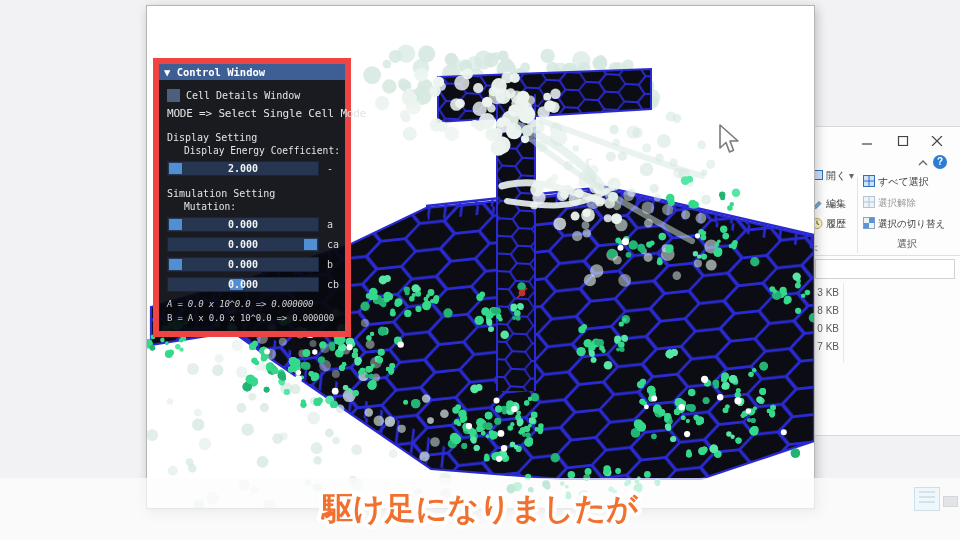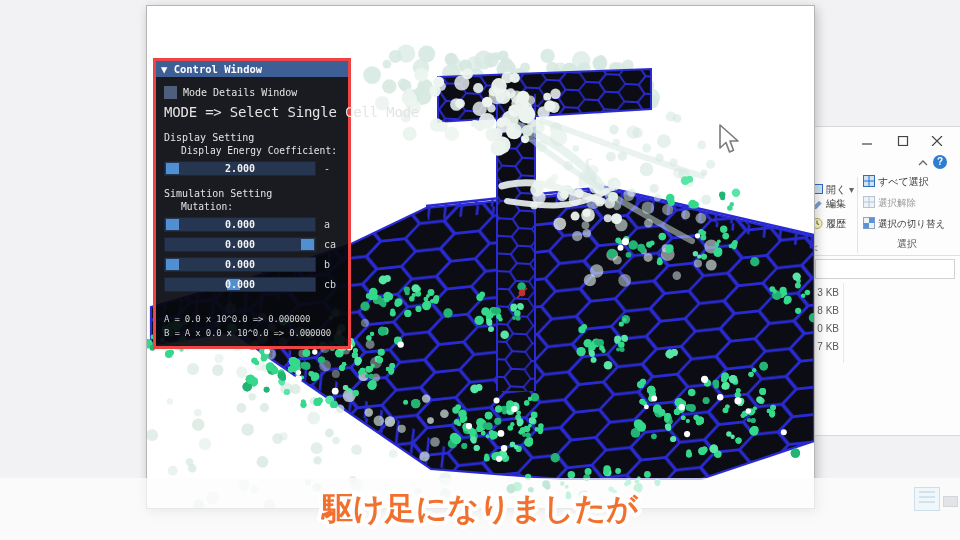--- a/index.html
+++ b/index.html
@@ -25,25 +25,25 @@
   #col-div{position:absolute;left:36px;top:156px;width:1px;height:80px;background:#e8e8e8;}
   #rb-scroll{position:absolute;left:5px;top:116px;color:#888;font-size:10px;}
 
   
   #game-window{position:absolute;left:146px;top:5px;width:667px;height:502px;background:#ffffff;
                border:1px solid #b5b5b5;box-shadow:2px 3px 10px rgba(0,0,0,.22);z-index:2;overflow:hidden;}
   #scene-svg{position:absolute;left:0;top:0;}
 
   
   #control-panel{position:absolute;left:6px;top:52px;width:198px;background:rgba(8,10,15,.93);
-                 font-family:"DejaVu Sans Mono",monospace;color:#e4e4e4;border:3px solid #ef4444;box-sizing:border-box;}
+                 font-family:"DejaVu Sans Mono",monospace;color:#e4e4e4;border:6px solid #ef4444;box-sizing:border-box;}
   #cw-title{height:16px;line-height:16px;padding-left:5px;font-size:10.5px;font-weight:bold;color:#fff;}
   #cw-body{padding:7px 8px 8px 8px;}
   .cw-row{margin-top:5px;font-size:10px;white-space:nowrap;}
-  .cw-mode{font-size:14px;letter-spacing:-.2px;}
+  .cw-mode{font-size:11px;letter-spacing:-.2px;}
   .cw-head{margin-top:12px;}
   .cw-ind{margin-left:17px;font-size:9.6px;}
   .cw-check{display:inline-block;width:13px;height:13px;background:#4e5f7d;vertical-align:-3px;margin-right:6px;}
   .cw-slider{position:relative;display:inline-block;width:152px;height:15px;background:#263550;
              border:1px solid #182440;box-sizing:border-box;vertical-align:middle;font-weight:bold;}
   .cw-slider .handle{position:absolute;top:1px;width:13px;height:11px;background:#4f8fd2;}
   .cw-slider .val{position:absolute;left:0;right:0;top:0;text-align:center;font-size:10px;line-height:14px;color:#f2f2f2;}
   .sl-label{margin-left:8px;font-size:10px;color:#d8d8d8;}
   .cw-formula{margin-top:4px;font-size:9px;letter-spacing:-.2px;color:#d2d2d2;white-space:nowrap;}
 
@@ -80,21 +80,21 @@
         <svg width="12" height="10">
           <path d="M1,0 L11,10 M11,0 L1,10" stroke="#444" stroke-width="1.2"></path>
         </svg>
       </span>
 
     <span id="ex-collapse"><svg width="12" height="10">
           <path d="M2,7 L6,3 L10,7" fill="none" stroke="#666" stroke-width="1.3"></path>
         </svg></span>
     <span id="ex-help">?</span>
 
-    <div class="rb-item" style="left:4px;top:56px;">
+    <div class="rb-item" style="left:4px;top:42px;">
       <span class="ic"><svg width="12" height="12">
             <rect x="0.5" y="1.5" width="11" height="9" fill="#cfe3f7" stroke="#2e6fc0"></rect>
           </svg></span><span>開く</span> <span style="color:#666;">▾</span>
     </div>
     <div class="rb-item" style="left:4px;top:70px;">
       <span class="ic"><svg width="12" height="12">
             <path d="M2,10.5 L8,4.5 L10,6.5 L4,12.5 Z" fill="#7da7d9" stroke="#4a6fa0" stroke-width="0.8"></path>
           </svg></span><span>編集</span>
     </div>
     <div class="rb-item" style="left:4px;top:90px;">
@@ -1264,21 +1264,21 @@
       <g id="marker">
         <circle cx="375" cy="287" r="3" fill="#c43030" stroke="#c43030"></circle>
         <line x1="370" y1="292" x2="380" y2="282" stroke-width="1.5" fill="#c43030" stroke="#c43030"></line>
       </g>
     </svg>
 
     <div id="control-panel">
       <div id="cw-title" style="background: rgb(61, 95, 150);"><span>▼</span> <span>Control Window</span></div>
       <div id="cw-body">
         <div class="cw-row" style="margin-top:2px;">
-          <span class="cw-check"></span><span>Mode Details Window</span>
+          <span class="cw-check"></span><span>Cell Details Window</span>
         </div>
         <div class="cw-row cw-mode">MODE =&gt; Select Single Cell Mode</div>
 
         <div class="cw-row cw-head">Display Setting</div>
         <div class="cw-row cw-ind" style="margin-top:2px;">Display Energy Coefficient:</div>
         <div class="cw-row">
           <span class="cw-slider">
             <span class="handle" style="left: 1px; background: rgb(79, 143, 210);"></span>
             <span class="val">2.000</span>
           </span><span class="sl-label">-</span>
@@ -1305,21 +1305,21 @@
             <span class="val">0.000</span>
           </span><span class="sl-label">b</span>
         </div>
         <div class="cw-row">
           <span class="cw-slider">
             <span class="handle" style="left: 62px; background: rgb(79, 143, 210);"></span>
             <span class="val">0.000</span>
           </span><span class="sl-label">cb</span>
         </div>
 
-        <div class="cw-formula" style="margin-top:22px;">A = 0.0 x 10^0.0 =&gt; 0.000000</div>
+        <div class="cw-formula" style="margin-top:7px;font-style:italic;">A = 0.0 x 10^0.0 =&gt; 0.000000</div>
         <div class="cw-formula">B = A x 0.0 x 10^0.0 =&gt; 0.000000</div>
       </div>
     </div>
   </div>
 
 
   <div id="subtitle-band">
     <svg width="960" height="62">
       <text id="subtitle-text" x="480" y="41" text-anchor="middle" font-family="DejaVu Sans, sans-serif" font-size="31" font-weight="bold" paint-order="stroke" stroke-width="8" stroke-linejoin="round" fill="#f2702e" stroke="#ffffff">駆け足になりましたが</text>
     </svg>

